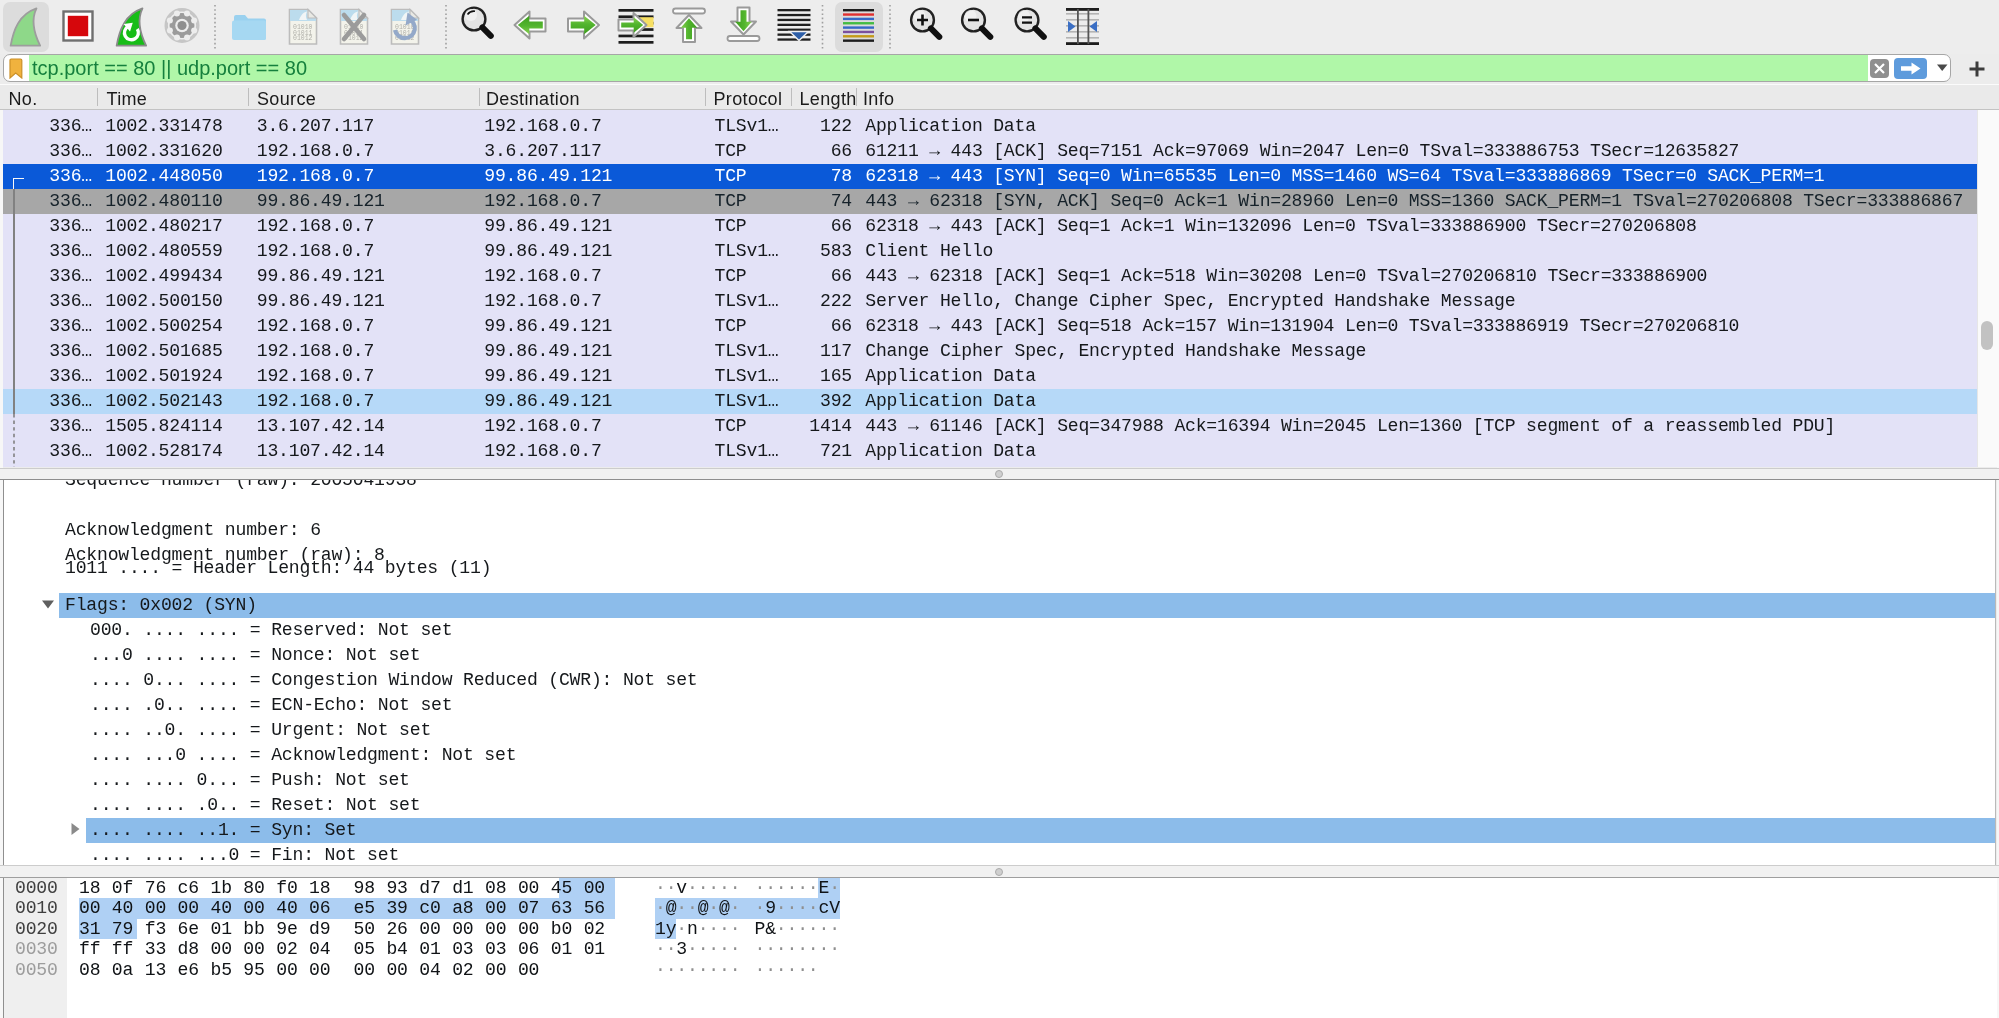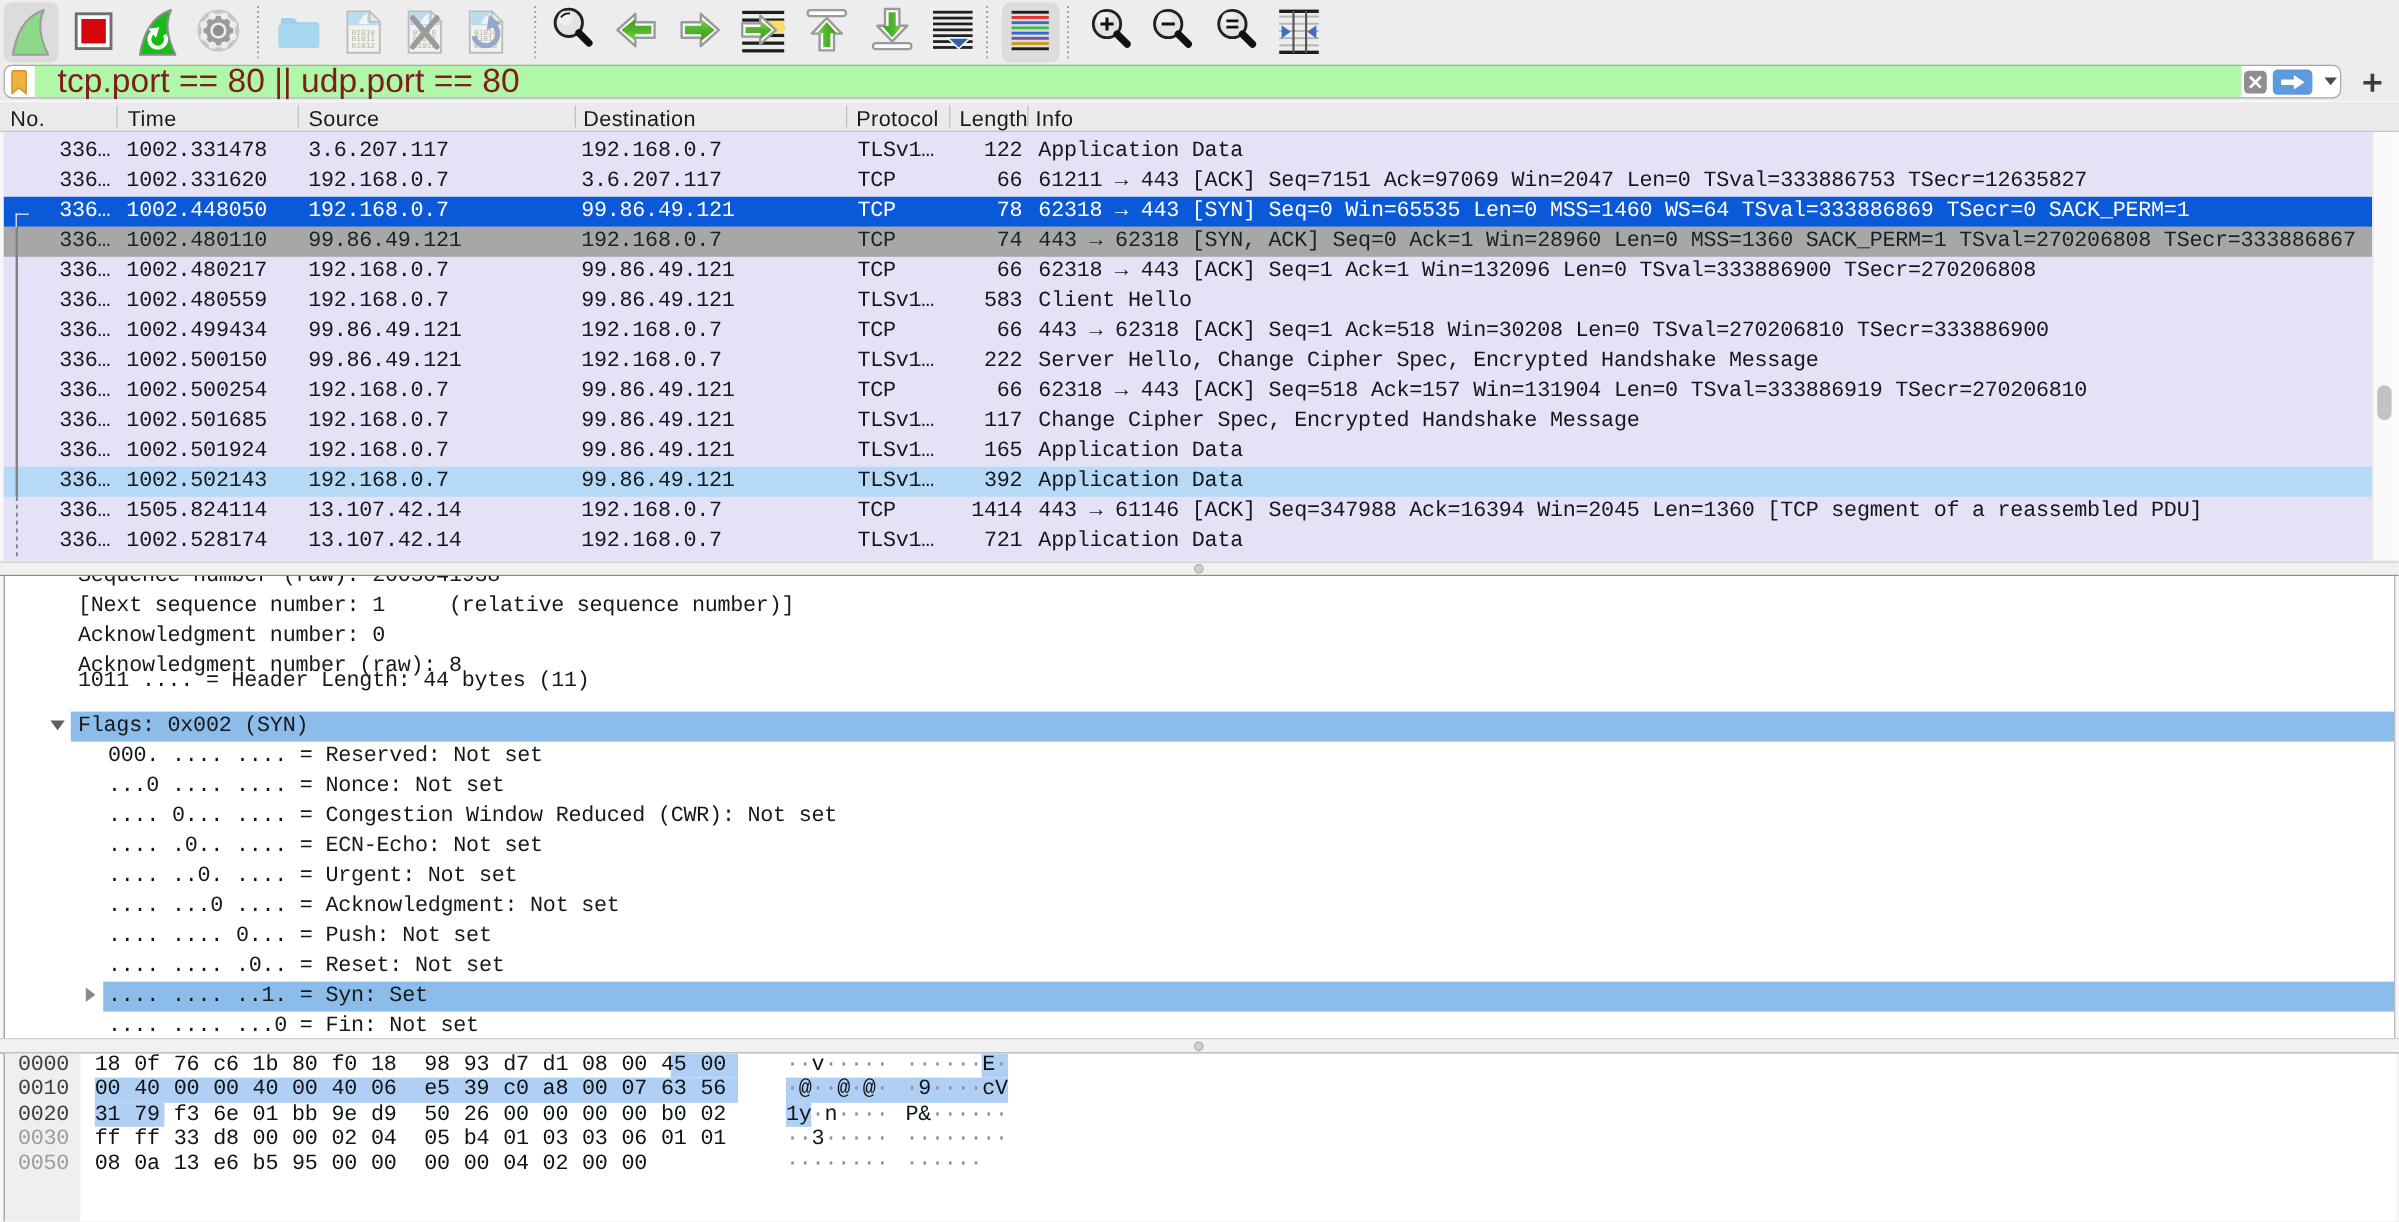--- a/index.html
+++ b/index.html
@@ -176,21 +176,21 @@
 <path d="M 2,13 L 9.5,18.5 L 2,24 Z" fill="#3b6fc4"></path>
       <path d="M 31,13 L 23.5,18.5 L 31,24 Z" fill="#3b6fc4"></path>
 </g>
 </svg>
 
 <div class="a" style="left:3px;top:54px;width:1948px;height:28px;background:#ffffff;border:1px solid #a6a6a6;border-radius:7px;box-sizing:border-box"></div>
 <div class="a" style="left:29px;top:55px;width:1839px;height:26px;background:#b0f7a8"></div>
 <svg class="a" style="left:8.5px;top:57.5px" width="14" height="21">
     <path d="M1.5,1 h10 a1.3,1.3 0 0 1 1.3,1.3 V20 L6.7,15 L1,20 V2.3 a1.3,1.3 0 0 1 1.3,-1.3 Z" fill="#f0b23e" stroke="#cb9027" stroke-width="1.2"></path>
   </svg>
-<div class="a sans" style="left:48px;top:55px;height:26px;line-height:26px;font-size:28px;color:#7f1d1d">tcp.port == 80 || udp.port == 80</div>
+<div class="a sans" style="left:32px;top:55px;height:26px;line-height:26px;font-size:20px;color:#15803d">tcp.port == 80 || udp.port == 80</div>
 <div class="a" style="left:1870px;top:58.5px;width:19px;height:19px;border-radius:4px;background:#8f8f8f"></div>
 <svg class="a" style="left:1870px;top:58.5px" width="19" height="19">
     <path d="M5,5 L14,14 M14,5 L5,14" stroke="#ffffff" stroke-width="2.2"></path>
   </svg>
 <div class="a" style="left:1893.5px;top:57.5px;width:33px;height:21px;border-radius:4px;background:#5e9bdc"></div>
 <svg class="a" style="left:1893.5px;top:57.5px" width="33" height="21">
     <path d="M7,8.2 H17.5 V4.5 L26.5,10.5 L17.5,16.5 V12.8 H7 Z" fill="#ffffff"></path>
   </svg>
 <svg class="a" style="left:1936px;top:63px" width="13" height="9">
     <path d="M1,1.5 L11.5,1.5 L6.2,8 Z" fill="#4a4a4a"></path>
@@ -346,22 +346,21 @@
 <svg class="a" style="left:10.5px;top:304px" width="2" height="53">
       <line x1="1" y1="0" x2="1" y2="53" stroke="#818181" stroke-width="1.6" stroke-dasharray="3.4,3.2"></line>
     </svg>
 </div>
 <div class="a" style="left:1977px;top:110px;width:22px;height:357px;background:#fafafa;border-left:1px solid #e6e6e6;box-sizing:border-box"></div>
 <div class="a" style="left:1981px;top:321px;width:12px;height:29px;border-radius:6px;background:#c2c2c2"></div>
 <div class="a" style="left:0;top:467.5px;width:1999px;height:12px;background:#f1f1f1;border-top:1px solid #cccccc;border-bottom:1px solid #8e8e8e;box-sizing:border-box"></div>
 <div class="a" style="left:994.5px;top:469.5px;width:8px;height:8px;border-radius:4px;background:#cfcfcf;border:1px solid #ababab;box-sizing:border-box"></div>
 <div class="a" style="left:2.5px;top:479.5px;width:1993.5px;height:385.5px;background:#ffffff;border-left:1px solid #8f8f8f;border-right:1px solid #b9b9b9;box-sizing:border-box;overflow:hidden">
 <div class="a mono" style="left:61.5px;top:-12px">Sequence number (raw): 2005041938</div>
-<div class="a mono" style="left:61.5px;top:13px">[Next sequence number: 1     (relative sequence number)]</div>
-<div class="a mono" style="left:61.5px;top:38px">Acknowledgment number: 0</div>
+<div class="a mono" style="left:61.5px;top:38px">Acknowledgment number: 6</div>
 <div class="a mono" style="left:61.5px;top:63px">Acknowledgment number (raw): 8</div>
 <div class="a mono" style="left:61.5px;top:76px">1011 .... = Header Length: 44 bytes (11)</div>
 <div class="a" style="left:55.5px;top:113.5px;width:1936px;height:25px;background:#8cbcea"></div>
 <div class="a mono" style="left:61.5px;top:113px">Flags: 0x002 (SYN)</div>
 <div class="a mono" style="left:86.5px;top:138px">000. .... .... = Reserved: Not set</div>
 <div class="a mono" style="left:86.5px;top:163px">...0 .... .... = Nonce: Not set</div>
 <div class="a mono" style="left:86.5px;top:188px">.... 0... .... = Congestion Window Reduced (CWR): Not set</div>
 <div class="a mono" style="left:86.5px;top:213px">.... .0.. .... = ECN-Echo: Not set</div>
 <div class="a mono" style="left:86.5px;top:238px">.... ..0. .... = Urgent: Not set</div>
 <div class="a mono" style="left:86.5px;top:263px">.... ...0 .... = Acknowledgment: Not set</div>

